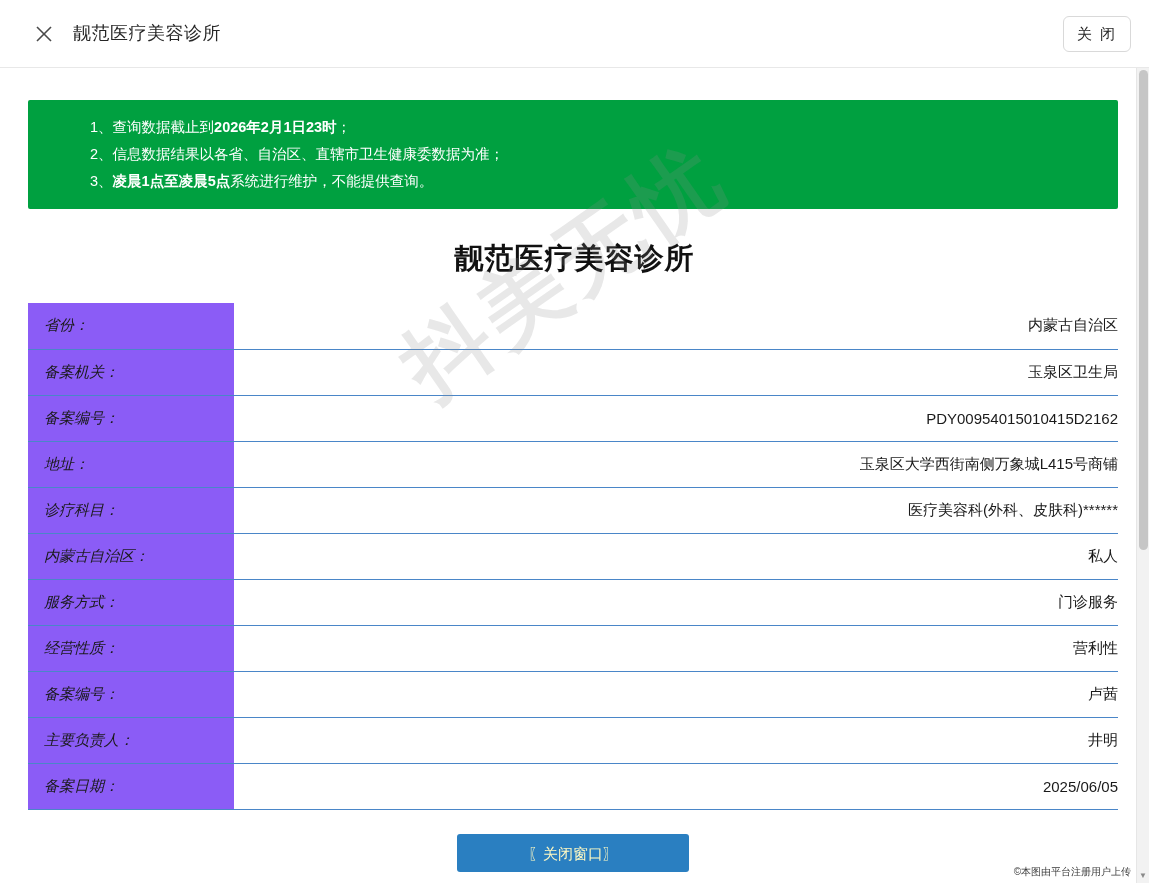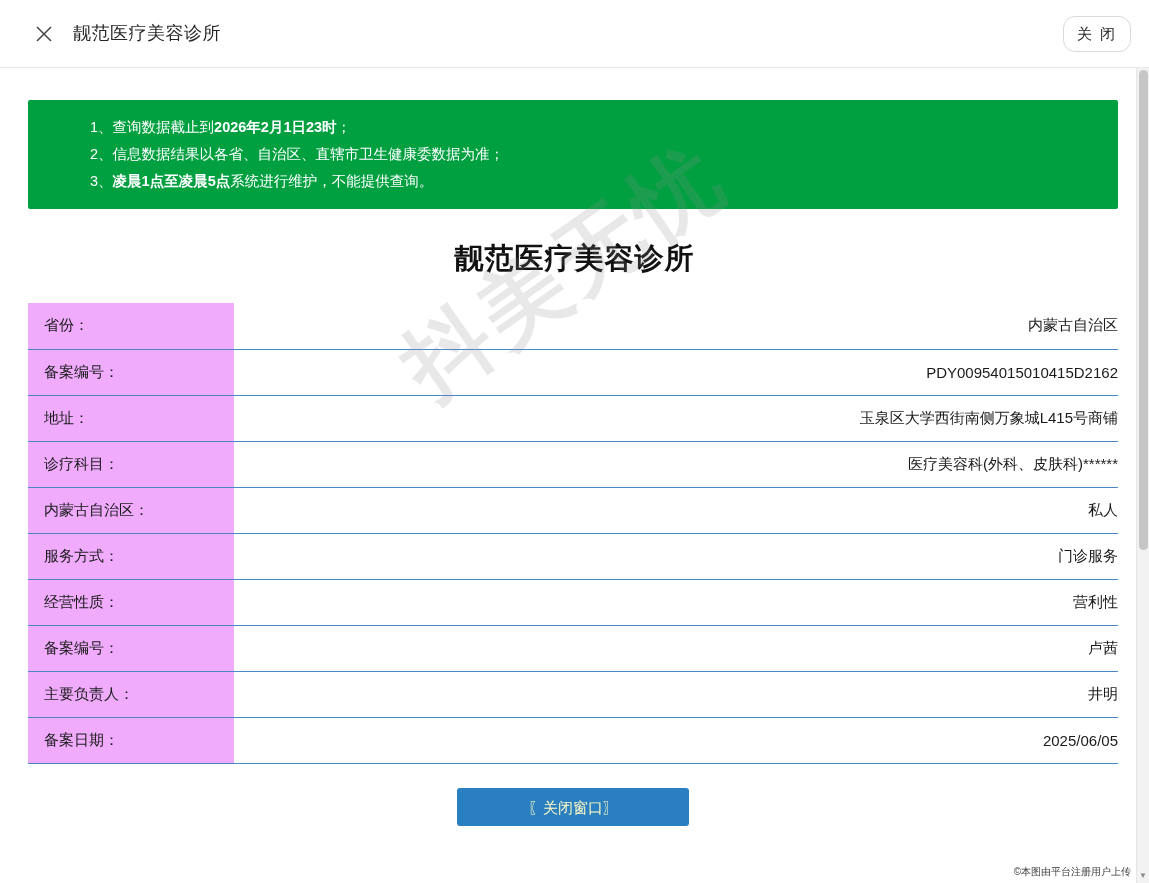--- a/index.html
+++ b/index.html
@@ -42,21 +42,21 @@
     color: #262626;
     letter-spacing: 0.5px;
   }
   .close-btn {
     position: absolute;
     right: 18px;
     top: 16px;
     width: 68px;
     height: 36px;
     border: 1px solid #d9d9d9;
-    border-radius: 12px;
+    border-radius: 6px;
     background: #ffffff;
     color: #262626;
     font-size: 15px;
     line-height: 34px;
     text-align: center;
     cursor: pointer;
     letter-spacing: 2px;
     box-sizing: border-box;
   }
 
@@ -102,22 +102,23 @@
   .info-table td {
     border-bottom: 1px solid #4a86c8;
     font-size: 15px;
     color: #1a1a1a;
     vertical-align: middle;
     padding: 0;
   }
   .info-table td.label {
     width: 190px;
     padding-left: 16px;
-    background: #f0abfc;
+    background: #8b5cf6;
     border-right: 1px solid #ffffff;
+    font-style: italic;
   }
   .info-table td.value {
     padding-left: 20px;
     background: #ffffff;
     text-align: right;
   }
   .info-table tr:last-child td { border-bottom: 1px solid #4a86c8; }
 
   
   .watermark {
@@ -233,20 +234,24 @@
 
     <div class="doc-title">靓范医疗美容诊所</div>
 
     <table class="info-table">
       <tbody>
         <tr>
           <td class="label">省份：</td>
           <td class="value">内蒙古自治区</td>
         </tr>
         <tr>
+          <td class="label">备案机关：</td>
+          <td class="value">玉泉区卫生局</td>
+        </tr>
+        <tr>
           <td class="label">备案编号：</td>
           <td class="value">PDY00954015010415D2162</td>
         </tr>
         <tr>
           <td class="label">地址：</td>
           <td class="value">玉泉区大学西街南侧万象城L415号商铺</td>
         </tr>
         <tr>
           <td class="label">诊疗科目：</td>
           <td class="value">医疗美容科(外科、皮肤科)******</td>

